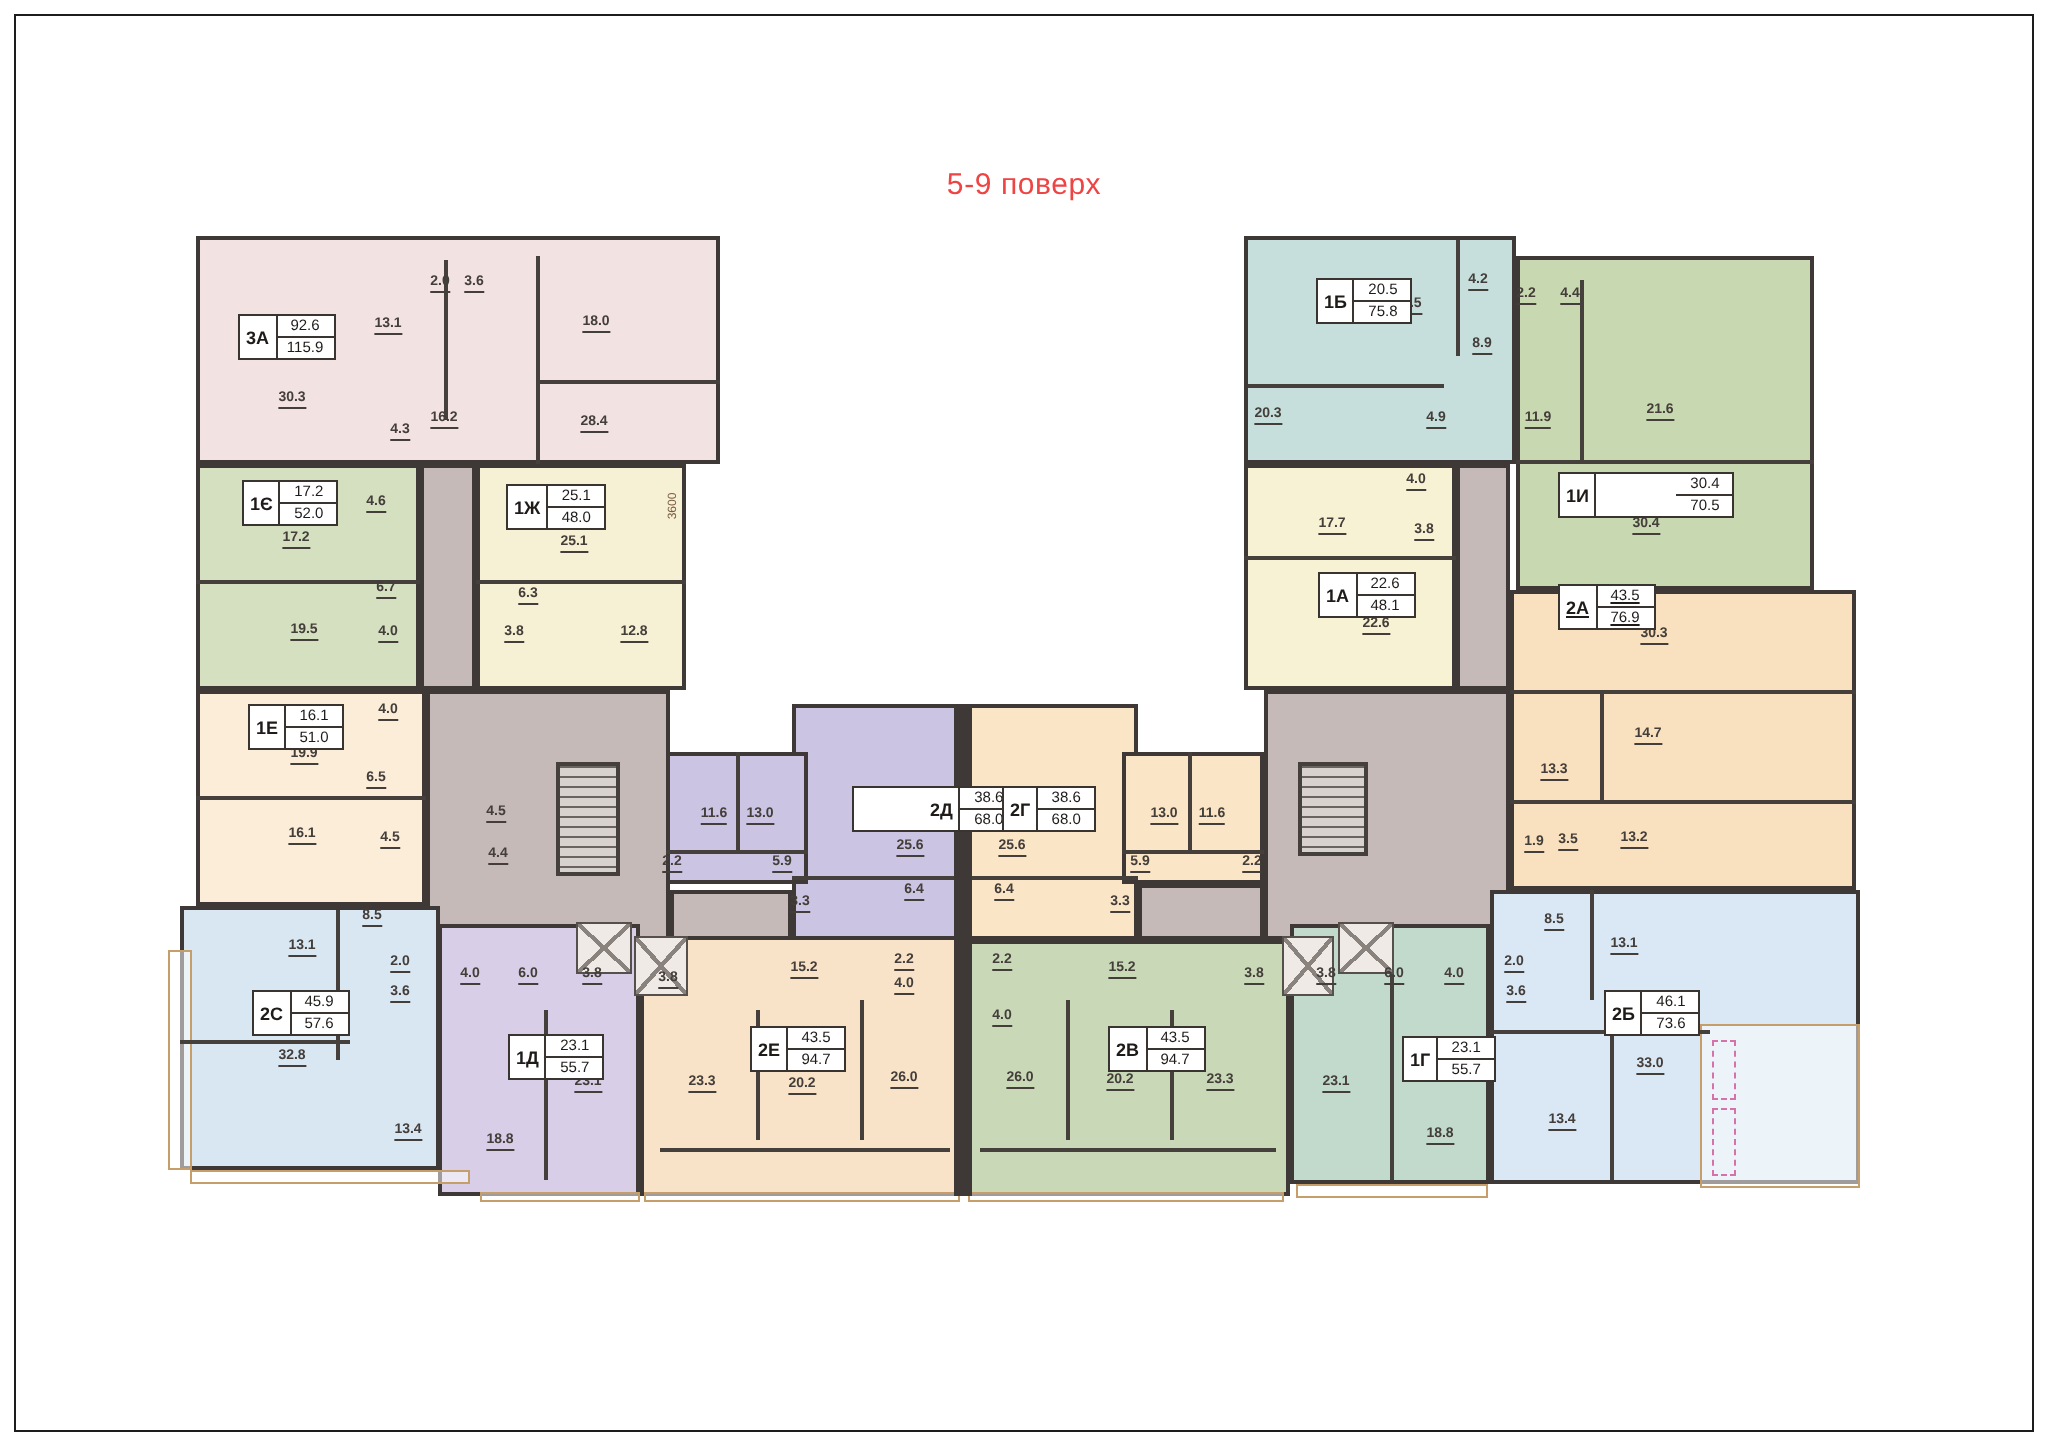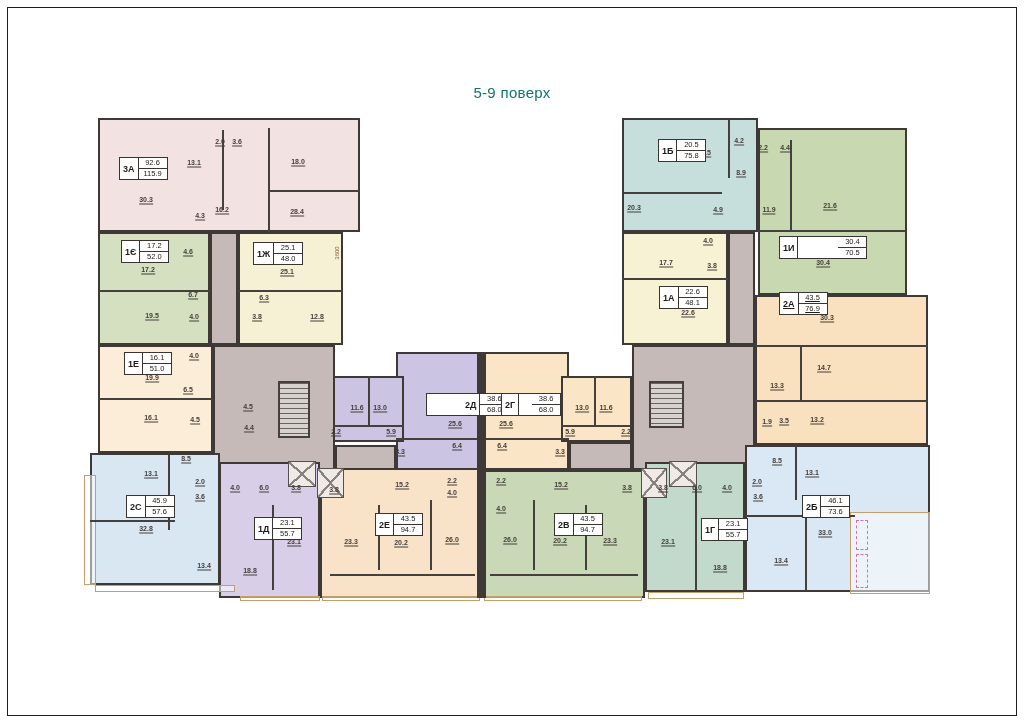--- a/index.html
+++ b/index.html
@@ -1,20 +1,20 @@
 <!DOCTYPE html>
 <html><head>
 <meta charset="utf-8">
 <style>
   html,body{margin:0;padding:0;background:#ffffff;}
   #canvas{position:relative;width:1024px;height:723px;background:#fff;overflow:hidden;
           font-family:"Liberation Sans", sans-serif;}
   .frame{position:absolute;inset:7px;border:1px solid #1d1d1d;}
   .title{position:absolute;top:84px;left:0;right:0;text-align:center;
-         font-size:15px;color:#0f766e;letter-spacing:.3px;}
+         font-size:15px;color:#ef4444;letter-spacing:.3px;}
   .blk{position:absolute;box-sizing:border-box;border:2px solid #3e3836;z-index:2;}
   .corr{background:#c6bab8;z-index:1;}
   .wall{position:absolute;background:#46403c;z-index:6;}
   .joint{position:absolute;background:#3e3836;z-index:6;}
   .stairs{position:absolute;box-sizing:border-box;border:2px solid #46403c;z-index:7;
           background:repeating-linear-gradient(to bottom,#6b6360 0,#6b6360 1px,#d8d2cf 1px,#d8d2cf 5px);}
   .shaft{position:absolute;box-sizing:border-box;border:1.5px solid #56504c;z-index:7;
          background:linear-gradient(to top right,rgba(0,0,0,0) 47%,#8a827c 47%,#8a827c 53%,rgba(0,0,0,0) 53%),
                     linear-gradient(to bottom right,rgba(0,0,0,0) 47%,#8a827c 47%,#8a827c 53%,rgba(0,0,0,0) 53%),#efeae6;}
   .balc{position:absolute;box-sizing:border-box;border:1.5px solid #c59e6a;z-index:5;
@@ -209,21 +209,21 @@
           <span>68.0</span>
         </span>
       </div>
       <div class="room" style="left: 357px; top: 408px;">11.6</div>
       <div class="room" style="left: 380px; top: 408px;">13.0</div>
       <div class="room" style="left: 336px; top: 432px;">2.2</div>
       <div class="room" style="left: 391px; top: 432px;">5.9</div>
       <div class="room" style="left: 455px; top: 424px;">25.6</div>
       <div class="room" style="left: 400px; top: 452px;">3.3</div>
       <div class="room" style="left: 457px; top: 446px;">6.4</div>
-      <div class="unit-label" style="left: 501px; top: 393px; gap: 13px;">
+      <div class="unit-label" style="left: 501px; top: 393px;">
         <span class="code">2Г</span>
         <span class="areas">
           <span>38.6</span>
           <span>68.0</span>
         </span>
       </div>
       <div class="room" style="left: 506px; top: 424px;">25.6</div>
       <div class="room" style="left: 582px; top: 408px;">13.0</div>
       <div class="room" style="left: 606px; top: 408px;">11.6</div>
       <div class="room" style="left: 570px; top: 432px;">5.9</div>

